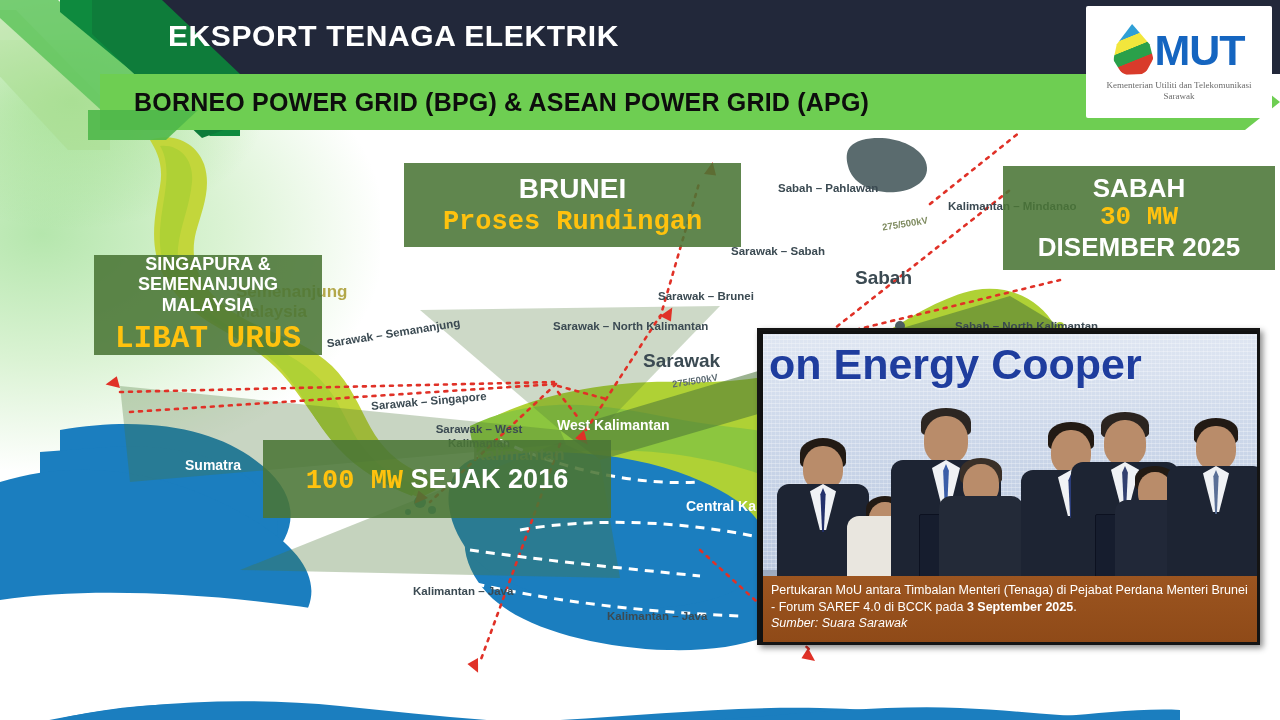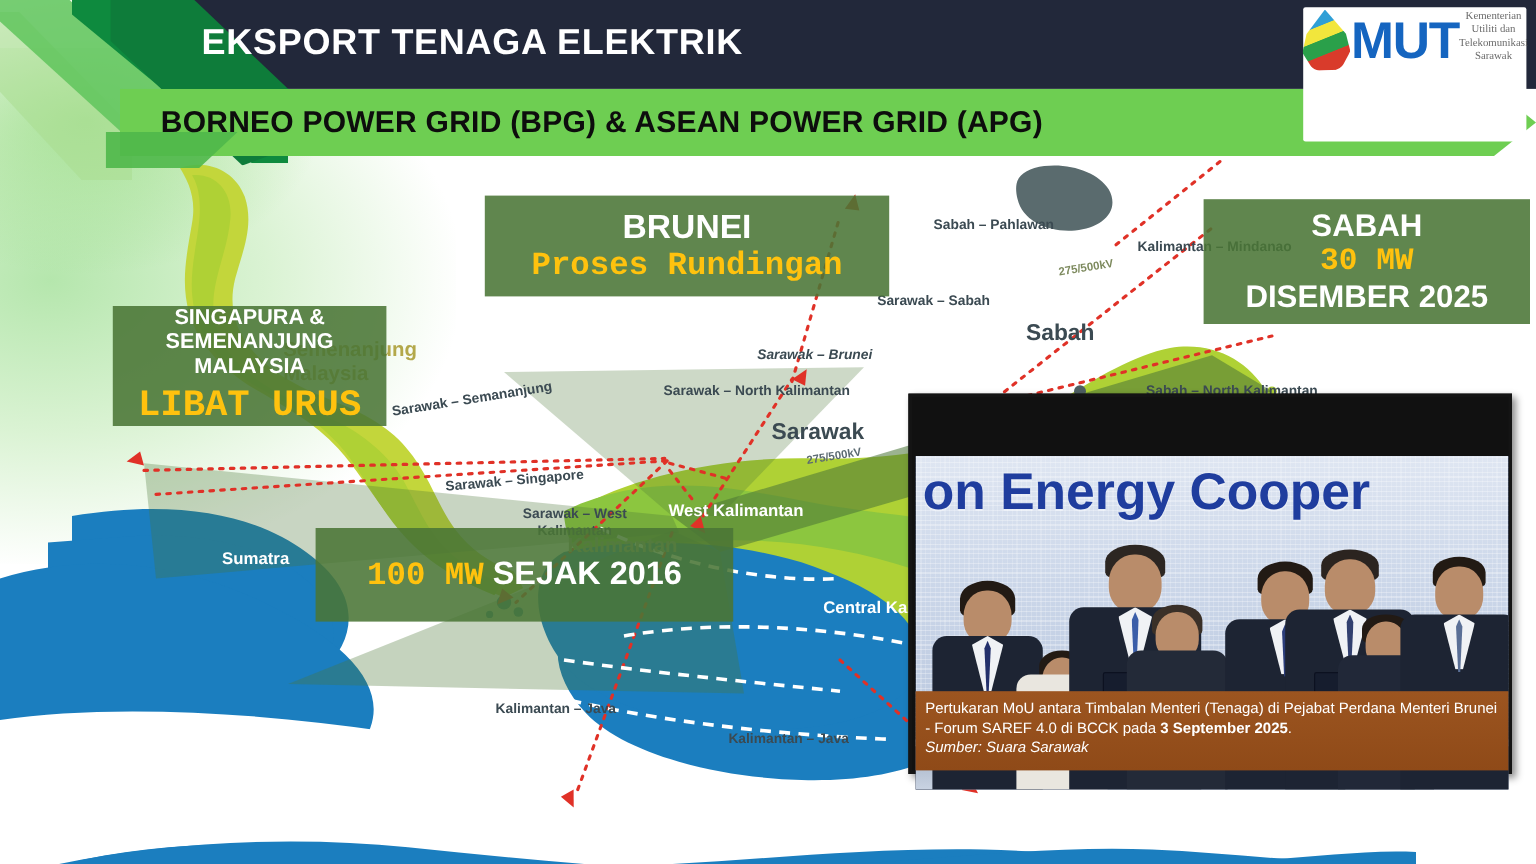--- a/index.html
+++ b/index.html
@@ -66,21 +66,21 @@
     position:absolute;left:88px;top:110px;width:120px;height:30px;background:#4FB84A;
     clip-path:polygon(0 0, 110px 0, 78px 30px, 0 30px);
     opacity:.9;
   }
 
   
   .logo-box{
     position:absolute;right:8px;top:6px;width:186px;height:112px;
     background:#ffffff;border-radius:2px;
     box-shadow:0 0 0 0 rgba(0,0,0,0);
-    display:flex;flex-direction:row;align-items:flex-start;justify-content:center;
+    display:flex;flex-direction:column;align-items:center;justify-content:center;
   }
   .logo-row{display:flex;align-items:center;gap:1px;height:56px;}
   .logo-drop{
     width:40px;height:52px;position:relative;
   }
   .logo-drop .d{
     position:absolute;left:0;top:0;width:40px;height:52px;
     background:linear-gradient(160deg,#2f9fd6 0%,#2f9fd6 28%,#f2e63c 29%,#f2e63c 46%,#2aa04a 47%,#2aa04a 66%,#d93b2b 67%,#d93b2b 100%);
     border-radius:50% 50% 50% 50% / 62% 62% 38% 38%;
     clip-path:polygon(50% 0%, 92% 40%, 100% 68%, 78% 97%, 22% 97%, 0% 68%, 10% 38%);
@@ -128,21 +128,20 @@
 
   
   .photo-wrap{
     position:absolute;left:757px;top:328px;width:503px;height:317px;
     background:#111;border:3px solid #141414;box-sizing:border-box;
     box-shadow:3px 3px 6px rgba(0,0,0,.45);
   }
   .photo{
     position:absolute;left:3px;top:3px;width:494px;height:278px;overflow:hidden;
     background:linear-gradient(#1b2b4d,#16233f);
-    margin-top:46px;
   }
   .led{
     position:absolute;left:0;top:0;width:494px;height:242px;
     background:
       repeating-linear-gradient(0deg, rgba(255,255,255,.30) 0 1px, rgba(255,255,255,0) 1px 4px),
       repeating-linear-gradient(90deg, rgba(255,255,255,.18) 0 1px, rgba(255,255,255,0) 1px 4px),
       linear-gradient(180deg,#dfe6f2 0%,#cdd8ea 40%,#b9c7de 100%);
   }
   .led-text{
     position:absolute;left:6px;top:6px;width:520px;
@@ -263,21 +262,21 @@
       <g stroke="#ffffff" stroke-width="3" stroke-dasharray="9,7" fill="none">
         <path d="M500,310 C560,340 640,356 700,352"></path>
         <path d="M520,400 C600,386 700,392 780,412"></path>
         <path d="M470,420 C540,430 620,438 700,446"></path>
         <path d="M460,450 C540,470 640,482 740,486"></path>
       </g>
     </svg>
 
     <div class="mlabel" style="left:778px;top:52px;">Sabah – Pahlawan</div>
     <div class="mlabel" style="left:731px;top:115px;">Sarawak – Sabah</div>
-    <div class="mlabel" style="left:631px;top:160px;font-style:italic;">Sarawak – Brunei</div>
+    <div class="mlabel" style="left:658px;top:160px;">Sarawak – Brunei</div>
     <div class="mlabel" style="left:553px;top:190px;">Sarawak – North Kalimantan</div>
     <div class="mlabel" style="left:948px;top:70px;">Kalimantan – Mindanao</div>
     <div class="mlabel" style="left:955px;top:190px;">Sabah – North Kalimantan</div>
     <div class="mlabel rot1" style="left:326px;top:197px;">Sarawak – Semananjung</div>
     <div class="mlabel rot2" style="left:371px;top:265px;">Sarawak – Singapore</div>
     <div class="mlabel" style="left:404px;top:292px;width:150px;white-space:normal;text-align:center;line-height:14px;">Sarawak – West Kalimantan</div>
     <div class="mlabel" style="left:413px;top:455px;">Kalimantan – Java</div>
     <div class="mlabel" style="left:607px;top:480px;">Kalimantan – Java</div>
 
     <div class="mlabel big onwater" style="left:855px;top:137px;color:#3b4a52;font-size:19px;">Sabah</div>

